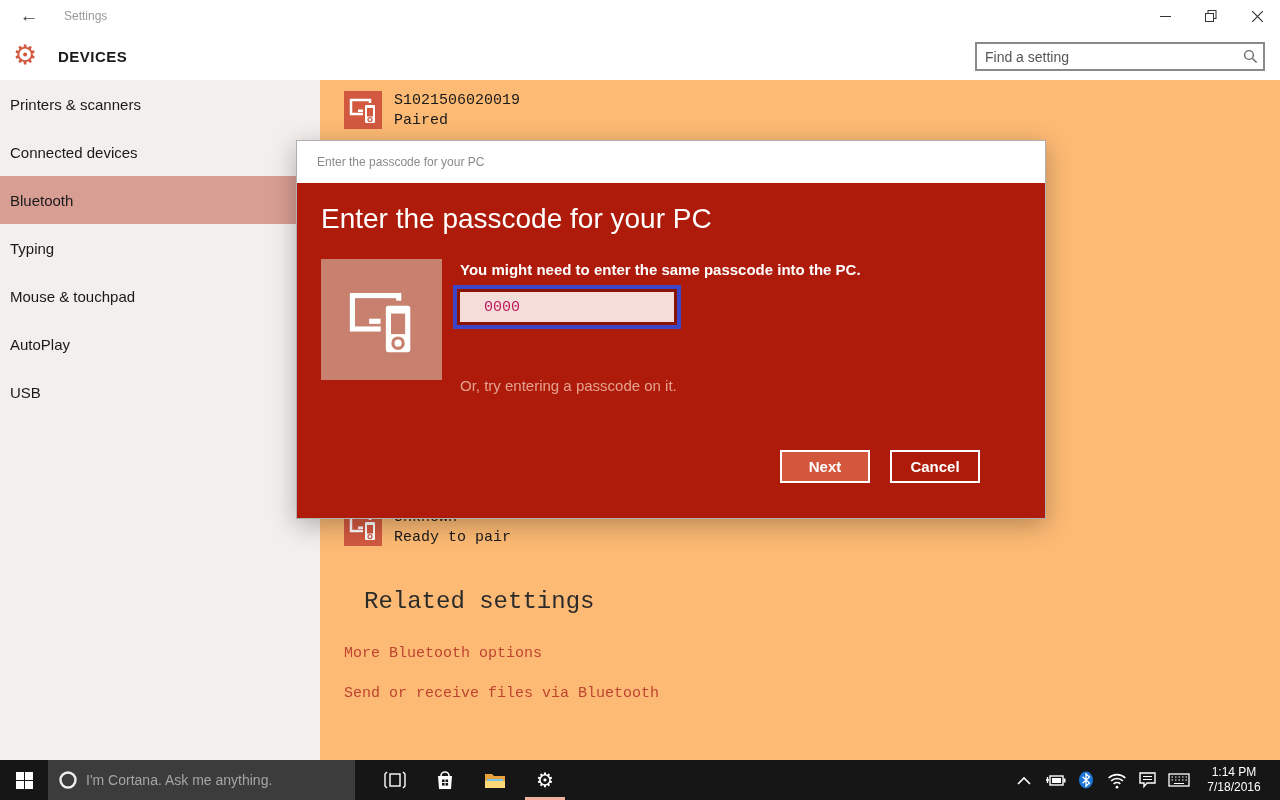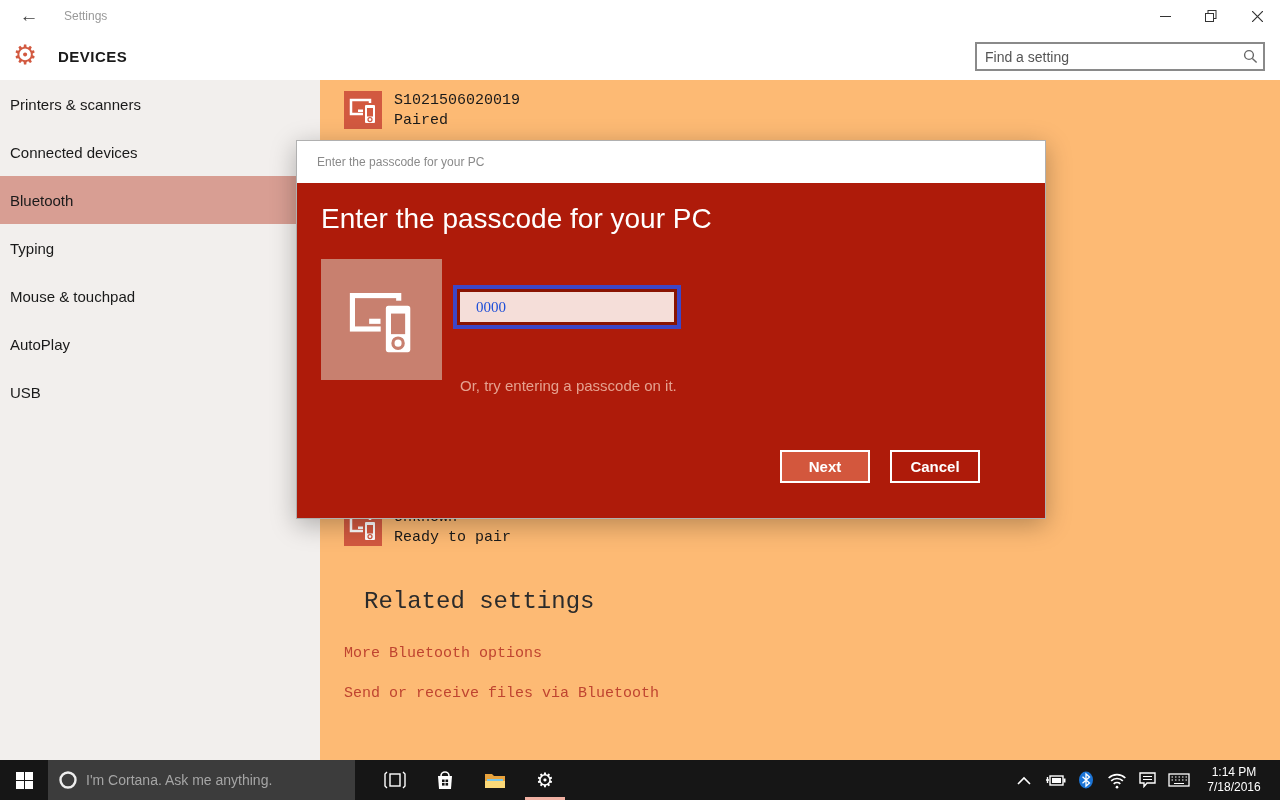--- a/index.html
+++ b/index.html
@@ -38,21 +38,21 @@
   
   .dialog { position:absolute; left:296px; top:140px; width:750px; height:379px; z-index:5; border:1px solid #b0b0b0; box-shadow:0 6px 24px rgba(0,0,0,.28); background:var(--dlg-red,#ae1b0a); }
   .dlg-titlebar { position:absolute; top:0; left:0; right:0; height:42px; background:#fff; display:flex; align-items:center; }
   .dlg-title { font-size:12px; color:#8a8a8a; padding-left:20px; }
   .dlg-body { position:absolute; top:42px; left:0; right:0; bottom:0; background:var(--dlg-red,#ae1b0a); }
   .dlg-h1 { position:absolute; left:24px; top:20px; font-size:28px; font-weight:300; color:#fff; }
   .dlg-tile { position:absolute; left:24px; top:76px; width:121px; height:121px; background:var(--tile-salmon,#c8806f); display:flex; align-items:center; justify-content:center; }
   .dlg-instr { position:absolute; left:163px; top:78px; font-size:15px; font-weight:700; color:#fff; }
   .pass-wrap { position:absolute; left:156px; top:102px; width:228px; height:44px; border:4px solid var(--focus-blue,#3c46c8); background:var(--focus-blue,#3c46c8); }
   .pass-inner { width:100%; height:100%; border:3px solid #8a1402; background:var(--input-pink,#f5ded9); }
-  .pass-inner input { width:100%; height:100%; border:none; outline:none; background:transparent; font-size:15px; color:#1d4ed8; padding-left:16px; font-family:Liberation Serif, serif; }
+  .pass-inner input { width:100%; height:100%; border:none; outline:none; background:transparent; font-size:15px; color:#be185d; padding-left:24px; font-family:Liberation Mono, monospace; }
   .dlg-or { position:absolute; left:163px; top:194px; font-size:15px; color:#e5a18f; }
   .dlg-btn { position:absolute; bottom:35px; width:90px; height:33px; border:2px solid #fff; color:#fff; font-size:15px; font-weight:700; display:flex; align-items:center; justify-content:center; cursor:pointer; font-family:"Liberation Sans",sans-serif; }
   .btn-next { right:175px; background:var(--next-red,#d3573d); }
   .btn-cancel { right:65px; background:transparent; }
 
   
   .taskbar { position:absolute; left:0; right:0; bottom:0; height:40px; background:#161616; z-index:20; display:flex; align-items:stretch; }
   .tb-start { width:48px; display:flex; align-items:center; justify-content:center; }
   .cortana { width:307px; background:#3c3c3c; display:flex; align-items:center; gap:8px; padding-left:10px; }
   .cortana input { flex:1; background:transparent; border:none; outline:none; color:#b5b5b5; font-size:14px; font-family:"Liberation Sans",sans-serif; }
@@ -190,20 +190,21 @@
         <svg width="78" height="72" viewBox="0 0 60 56">
           <rect x="7" y="9" width="36" height="26" fill="none" stroke="#fff" stroke-width="4"></rect>
           <rect x="20" y="27" width="9" height="4" fill="#fff"></rect>
           <rect x="29" y="13" width="26" height="42" fill="var(--tile-salmon,#c8806f)"></rect>
           <rect x="33" y="17" width="19" height="36" rx="2" fill="#fff"></rect>
           <rect x="37" y="23" width="11" height="16" fill="var(--tile-salmon,#c8806f)"></rect>
           <circle cx="42.5" cy="46" r="4" fill="none" stroke="var(--tile-salmon,#c8806f)" stroke-width="2.5"></circle>
         </svg>
       </div>
 
+      <div class="dlg-instr">You might need to enter the same passcode into the PC.</div>
 
       <div class="pass-wrap">
         <div class="pass-inner">
           <input type="text" value="0000" style="">
         </div>
       </div>
 
       <div class="dlg-or">Or, try entering a passcode on it.</div>
 
       <div class="dlg-btn btn-next">Next</div>

